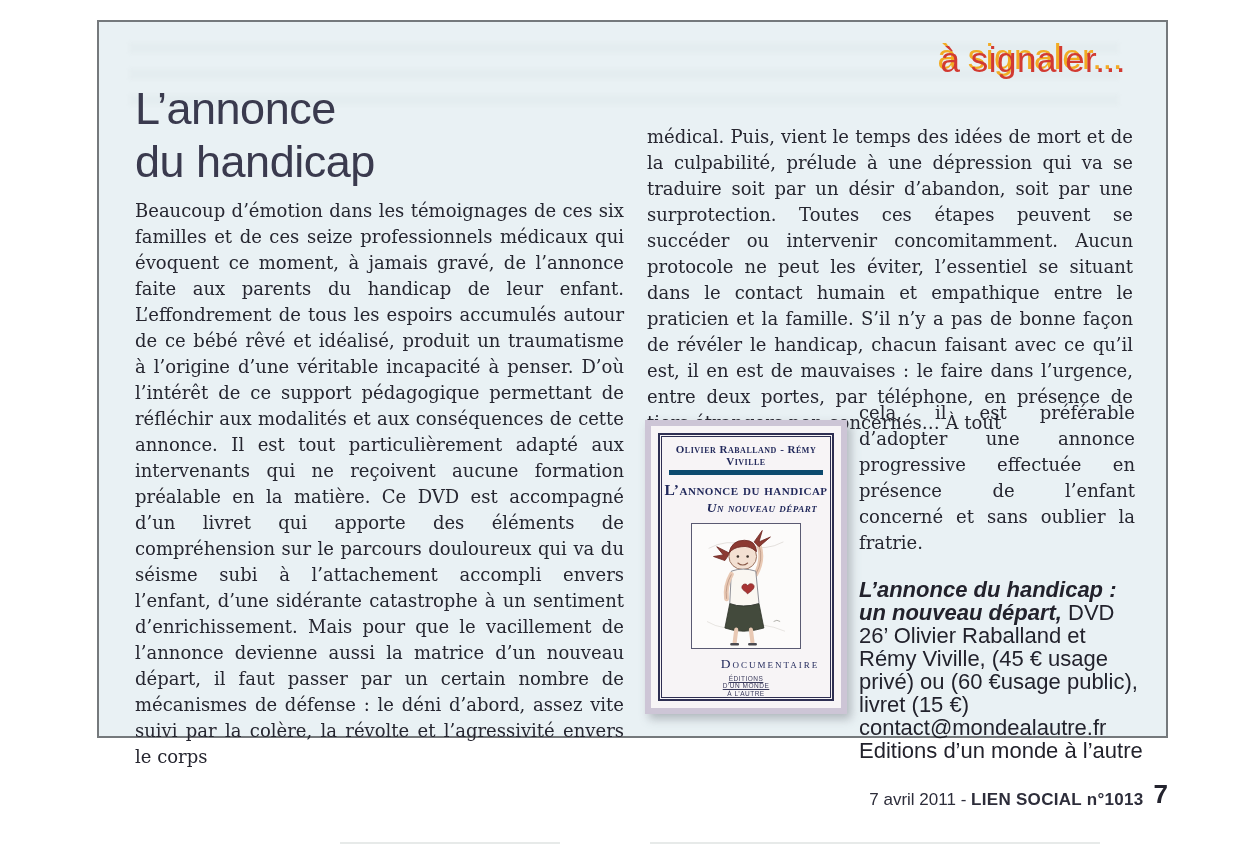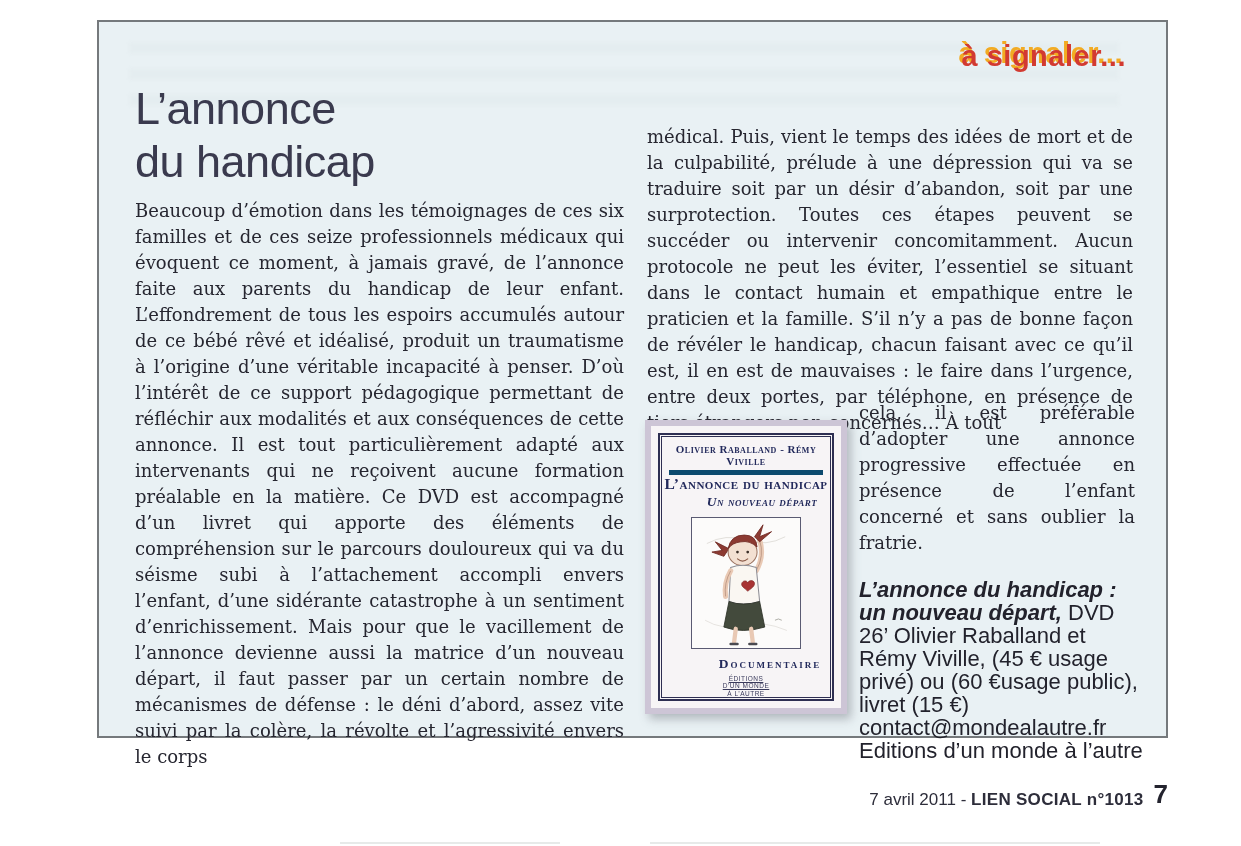--- a/index.html
+++ b/index.html
@@ -16,21 +16,21 @@
   }
   
   .bleed{
     position:absolute;opacity:.5;pointer-events:none;
     background:repeating-linear-gradient(180deg,
       rgba(150,165,170,0.10) 0 12px, rgba(233,241,244,0) 12px 26px);
     filter:blur(2px);
   }
   .signaler{
     position:absolute;top:18px;right:40px;
-    font-size:29px;font-weight:bold;letter-spacing:.5px;
+    font-size:35px;font-weight:normal;letter-spacing:.5px;
     color:#d23a31;
     text-shadow:-3px -3px 0 #f2ab23;
   }
   .article-title{
     position:absolute;left:36px;top:60px;
     font-size:45px;line-height:53px;color:#3a3a4e;
     letter-spacing:-0.5px;
   }
   .serif-col{
     position:absolute;
@@ -59,33 +59,33 @@
   .cover-inner{
     position:absolute;inset:11px;display:flex;flex-direction:column;
     align-items:center;text-align:center;color:#232a5c;
   }
   .cover-authors{
     margin-top:6px;font-family:"Liberation Serif",serif;font-weight:bold;
     font-variant:small-caps;font-size:11px;letter-spacing:.5px;
     border-bottom:5px solid #0c4a6e;padding-bottom:3px;width:92%;
   }
   .cover-title{
-    font-family:"Liberation Serif",serif;font-weight:bold;
+    margin-top:6px;font-family:"Liberation Serif",serif;font-weight:bold;
     font-variant:small-caps;font-size:15.5px;letter-spacing:.5px;
   }
   .cover-subtitle{
     font-family:"Liberation Serif",serif;font-weight:bold;font-style:italic;
     font-variant:small-caps;font-size:13.5px;letter-spacing:.5px;margin-top:1px;margin-left:32px;
   }
   .cover-art{
     margin-top:7px;width:108px;height:152px;background:#fcfbfa;
     border:1px solid #5a5a72;display:block;
   }
   .cover-genre{
-    margin-top:7px;font-family:"Liberation Serif",serif;font-weight:bold;
+    margin-top:7px;font-family:"Liberation Serif",serif;font-weight:normal;
     font-variant:small-caps;font-size:13.5px;letter-spacing:2px;margin-left:48px;
   }
   .cover-pub{
     margin-top:3px;font-size:6.5px;line-height:7.5px;letter-spacing:.5px;
     text-transform:uppercase;text-decoration:underline;color:#3a3a5c;
   }
   .caption{
     position:absolute;left:760px;top:556px;width:284px;
     font-size:22px;line-height:23px;color:#22222c;
   }

